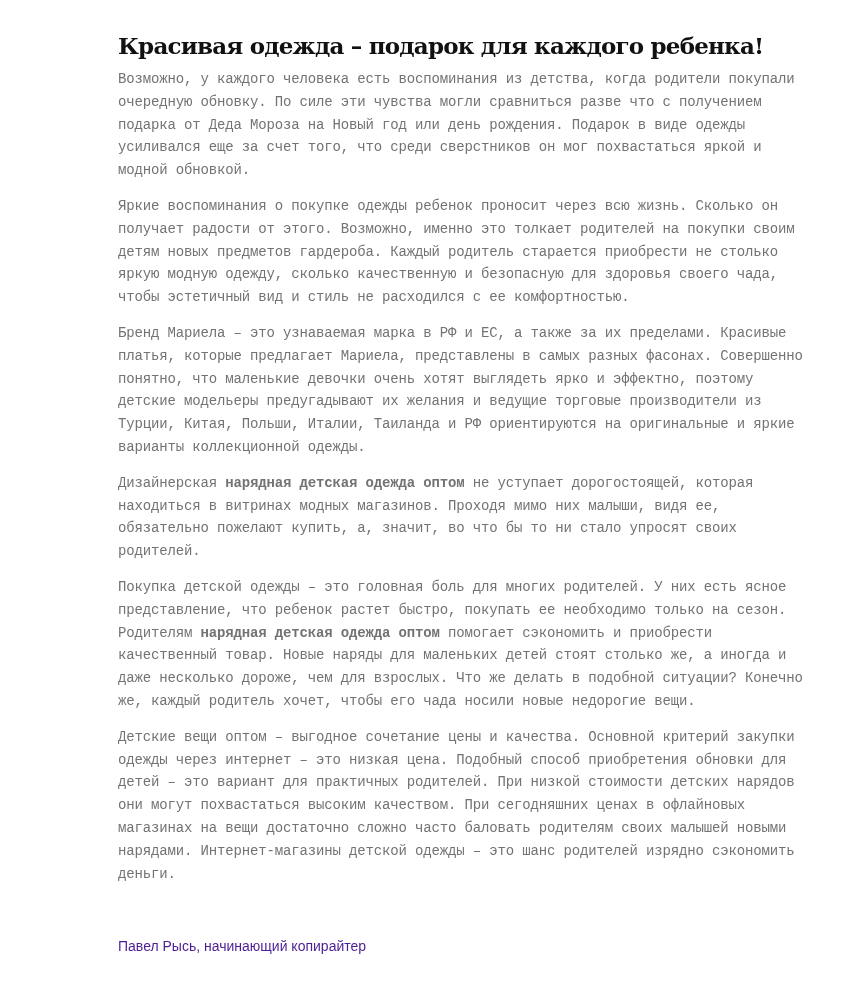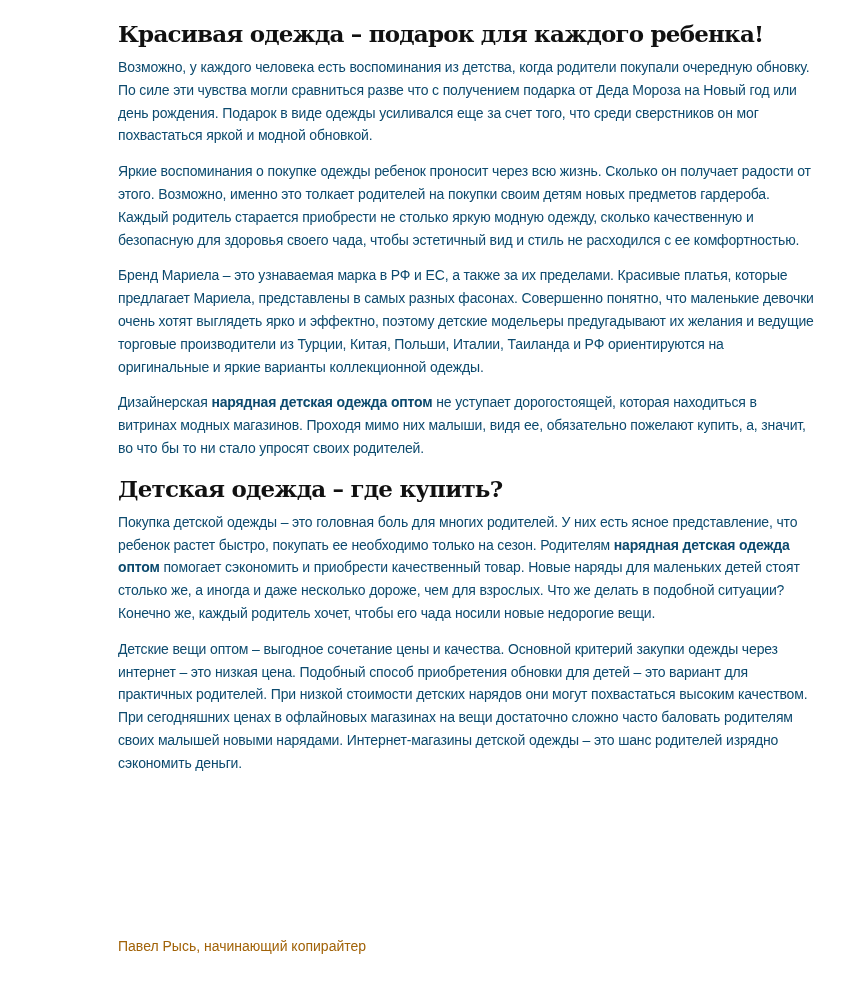--- a/index.html
+++ b/index.html
@@ -9,50 +9,49 @@
       font-family: "DejaVu Serif", "Liberation Serif", serif;
       font-weight: bold;
       font-size: 23px;
       letter-spacing: -0.8px;
       margin: 0 0 6px 0;
       line-height: 32px;
       color: #111;
       white-space: nowrap;
     }
     p {
-      font-family: Liberation Sans, sans-serif;
+      font-family: Liberation Mono, monospace;
       font-size: 14px;
       line-height: 22.8px;
       margin: 0 0 13px 0;
       letter-spacing: -0.15px;
-      color: #0c4a6e;
+      color: #737373;
     }
     p b { font-weight: bold; }
     .sec { margin: 0; }
-    #h1 { margin-top: 0; }
+    #h1 { margin-top: 12px; }
     #h2 { margin-top: 2px; }
     #h3 { margin-top: 0; }
-    .sig { position: absolute; left: 118px; font-family: "Liberation Sans", "DejaVu Sans", sans-serif; font-size: 14px; color: #a16207; }
+    .sig { position: absolute; left: 118px; font-family: "Liberation Sans", "DejaVu Sans", sans-serif; font-size: 14px; color: #4c1d95; }
     #author { top: 938px; }
     #link { top: 975px; margin-top: 36px; }
   </style>
 </head>
 <body>
 
 <div class="page">
   <section class="sec">
     <h2 id="h1">Красивая одежда – подарок для каждого ребенка!</h2>
     <p><span>Возможно, у каждого человека есть воспоминания из детства, когда родители покупали очередную обновку. По силе эти чувства могли сравниться разве что с получением подарка от Деда Мороза на Новый год или день рождения. Подарок в виде одежды усиливался еще за счет того, что среди сверстников он мог похвастаться яркой и модной обновкой.</span></p>
     <p><span>Яркие воспоминания о покупке одежды ребенок проносит через всю жизнь. Сколько он получает радости от этого. Возможно, именно это толкает родителей на покупки своим детям новых предметов гардероба. Каждый родитель старается приобрести не столько яркую модную одежду, сколько качественную и безопасную для здоровья своего чада, чтобы эстетичный вид и стиль не расходился с ее комфортностью.</span></p>
   </section>
   <section class="sec">
     <p><span>Бренд Мариела – это узнаваемая марка в РФ и ЕС, а также за их пределами. Красивые платья, которые предлагает Мариела, представлены в самых разных фасонах. Совершенно понятно, что маленькие девочки очень хотят выглядеть ярко и эффектно, поэтому детские модельеры предугадывают их желания и ведущие торговые производители из Турции, Китая, Польши, Италии, Таиланда и РФ ориентируются на оригинальные и яркие варианты коллекционной одежды.</span></p>
     <p><span>Дизайнерская </span><b>нарядная детская одежда оптом</b><span> не уступает дорогостоящей, которая находиться в витринах модных магазинов. Проходя мимо них малыши, видя ее, обязательно пожелают купить, а, значит, во что бы то ни стало упросят своих родителей.</span></p>
   </section>
   <section class="sec">
-    <h2 id="h3">Детская одежда – где купить?</h2>
     <p><span>Покупка детской одежды – это головная боль для многих родителей. У них есть ясное представление, что ребенок растет быстро, покупать ее необходимо только на сезон. Родителям </span><b>нарядная детская одежда оптом</b><span> помогает сэкономить и приобрести качественный товар. Новые наряды для маленьких детей стоят столько же, а иногда и даже несколько дороже, чем для взрослых. Что же делать в подобной ситуации? Конечно же, каждый родитель хочет, чтобы его чада носили новые недорогие вещи.</span></p>
     <p><span>Детские вещи оптом – выгодное сочетание цены и качества. Основной критерий закупки одежды через интернет – это низкая цена. Подобный способ приобретения обновки для детей – это вариант для практичных родителей. При низкой стоимости детских нарядов они могут похвастаться высоким качеством. При сегодняшних ценах в офлайновых магазинах на вещи достаточно сложно часто баловать родителям своих малышей новыми нарядами. Интернет-магазины детской одежды – это шанс родителей изрядно сэкономить деньги.</span></p>
   </section>
 </div>
 
 <div class="sig" id="author">Павел Рысь, начинающий копирайтер</div>
 <div class="sig" id="link">http://vk.com/public90438166</div>
 
 </body></html>

